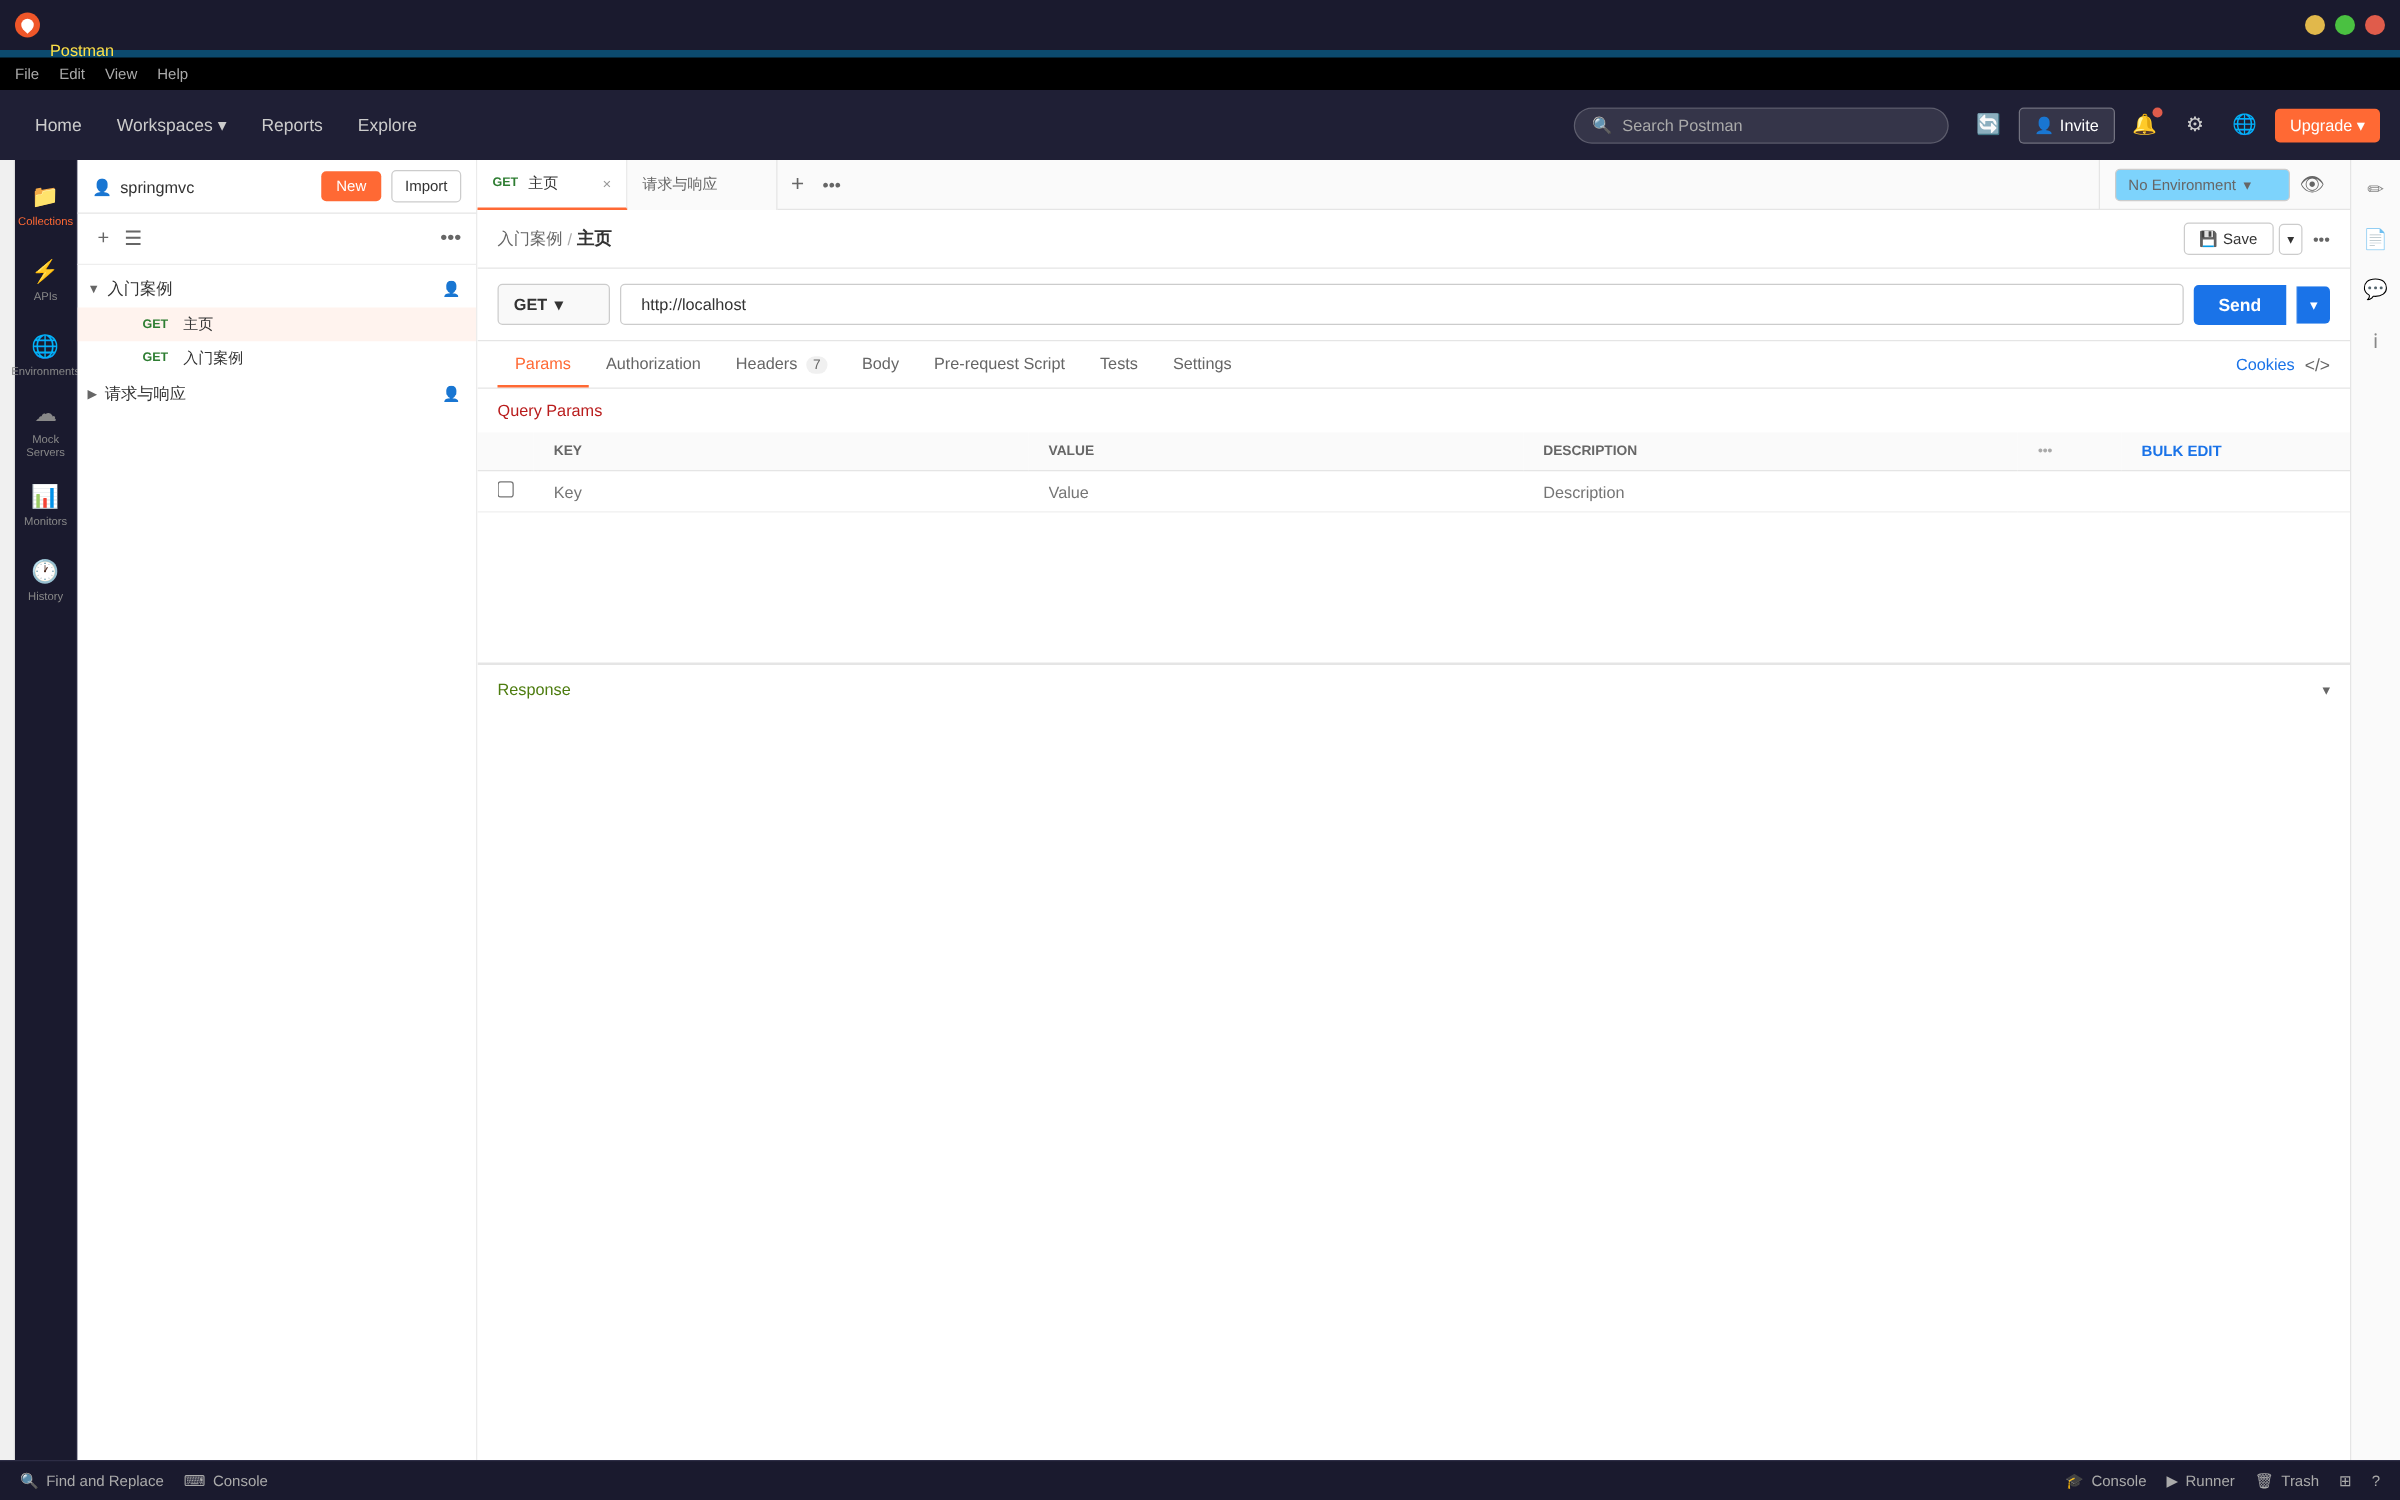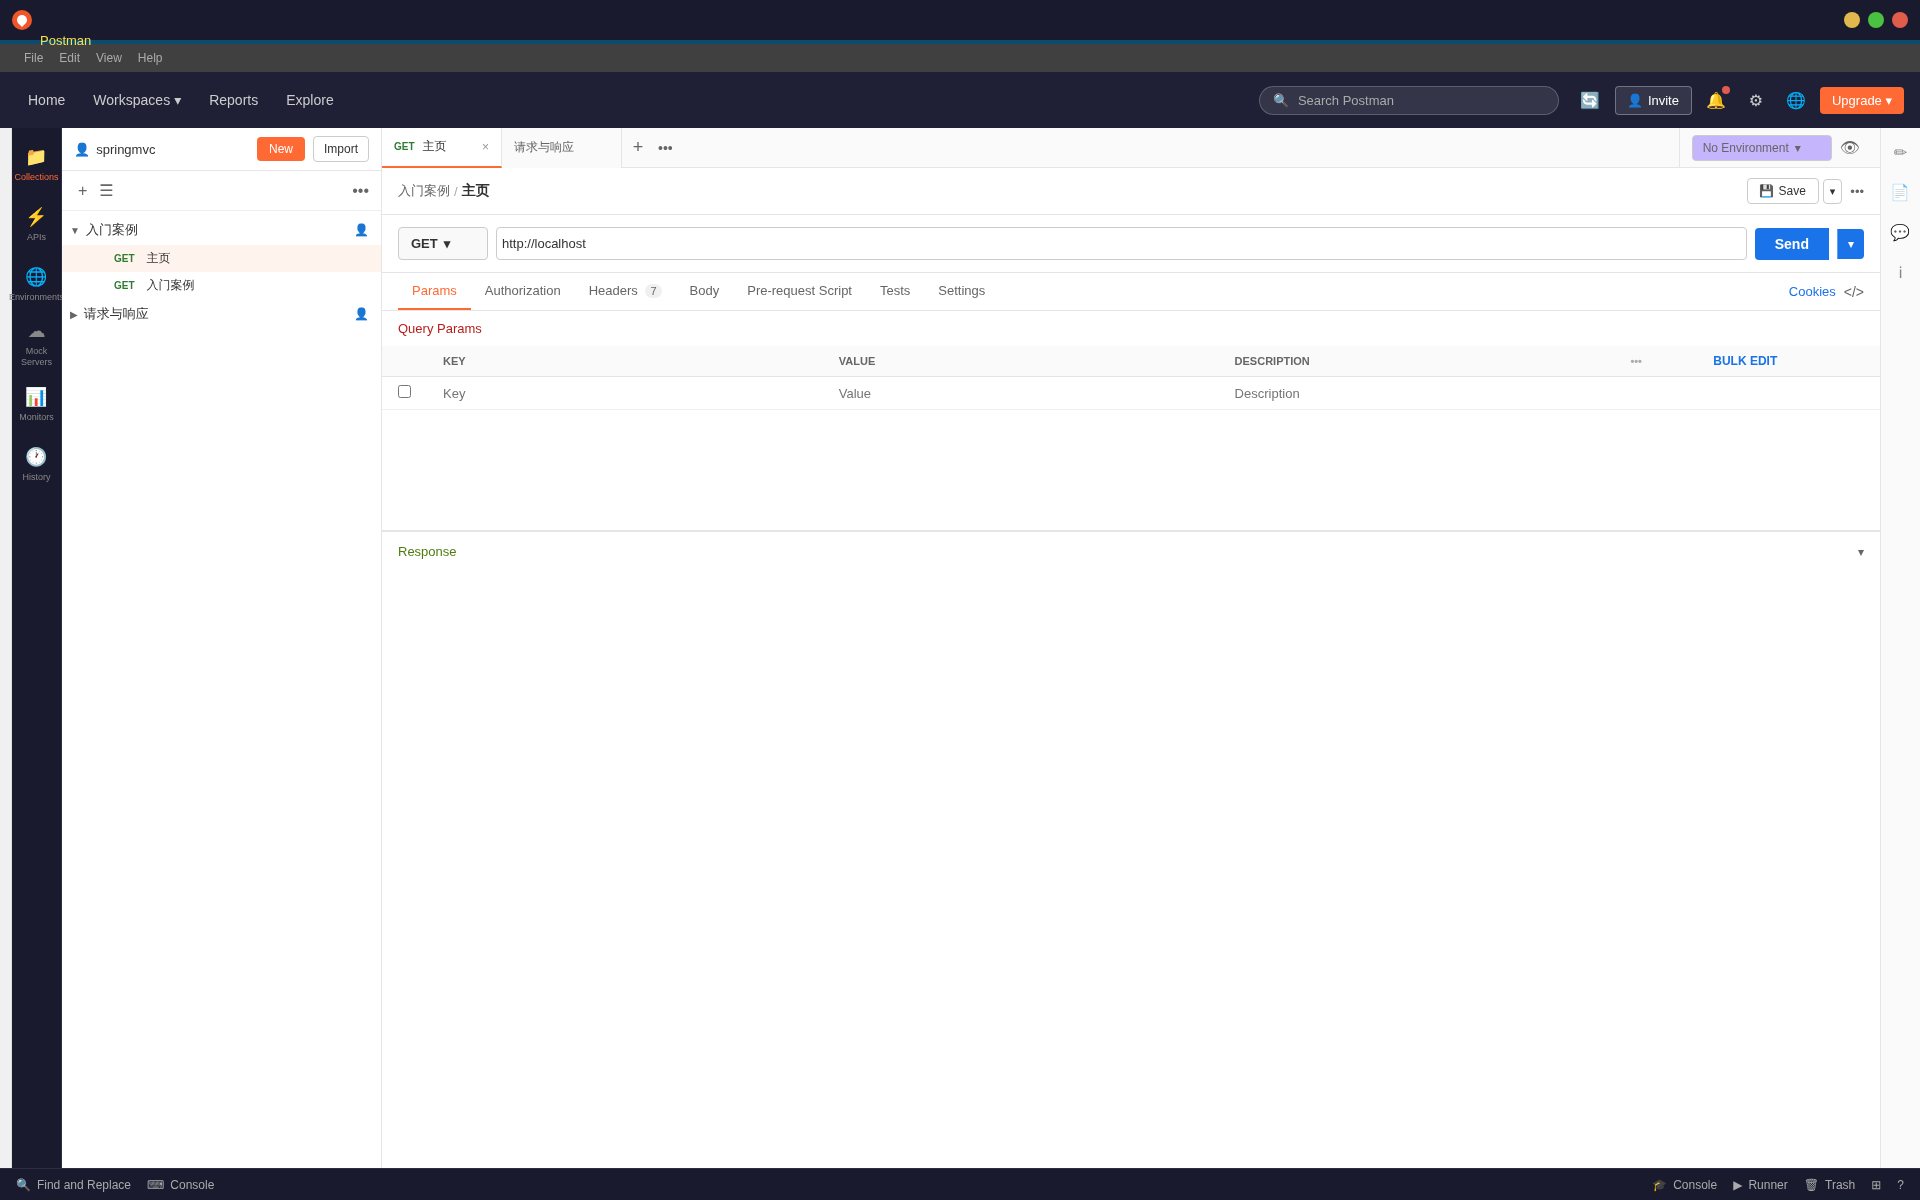--- a/index.html
+++ b/index.html
@@ -11,21 +11,21 @@
     .titlebar-logo { width: 20px; height: 20px; background: #ef5629; border-radius: 50%; display: flex; align-items: center; justify-content: center; }
     .titlebar-logo::after { content: ''; width: 10px; height: 10px; background: white; border-radius: 50% 50% 50% 0; transform: rotate(-45deg); }
     .titlebar-title { color: #fde047; font-size: 13px; margin-top: 40px; }
     .titlebar-controls { display: flex; gap: 8px; }
     .titlebar-btn { width: 16px; height: 16px; border-radius: 50%; border: none; cursor: pointer; display: flex; align-items: center; justify-content: center; font-size: 10px; color: transparent; }
     .titlebar-btn.minimize { background: #e1b84b; }
     .titlebar-btn.maximize { background: #4ac141; }
     .titlebar-btn.close { background: #e05c4b; }
 
     
-    .menubar { height: 32px; background: #404040; display: flex; align-items: center; padding: 0 24px; gap: 16px; border-top: 4px solid #0c4a6e; }
+    .menubar { height: 32px; background: #000000; display: flex; align-items: center; padding: 0 12px; gap: 16px; border-top: 6px solid #0c4a6e; }
     .menubar-item { color: #aaa; font-size: 12px; cursor: pointer; }
 
     
     .main-header { height: 56px; background: #1f1f35; display: flex; align-items: center; padding: 0 16px; gap: 16px; justify-content: flex-end; }
     .header-nav { display: flex; gap: 4px; flex: 1; }
     .header-nav-item { color: #ccc; font-size: 14px; padding: 6px 12px; border-radius: 4px; cursor: pointer; }
     .header-nav-item.workspaces { display: flex; align-items: center; gap: 4px; }
     .search-bar { background: rgba(255,255,255,0.1); border: 1px solid rgba(255,255,255,0.2); border-radius: 20px; padding: 6px 14px; display: flex; align-items: center; gap: 8px; width: 300px; color: #aaa; cursor: pointer; }
     .search-bar span { font-size: 13px; }
     .header-actions { display: flex; align-items: center; gap: 8px; }
@@ -85,21 +85,21 @@
     .breadcrumb-item { font-size: 13px; color: #666; cursor: pointer; }
     .breadcrumb-sep { color: #aaa; }
     .breadcrumb-current { font-size: 14px; font-weight: 600; color: #333; }
     .breadcrumb-actions { margin-left: auto; display: flex; align-items: center; gap: 4px; }
     .save-btn { background: transparent; border: 1px solid #ccc; border-radius: 4px; padding: 5px 12px; font-size: 12px; cursor: pointer; color: #333; display: flex; align-items: center; gap: 4px; }
     .save-dropdown { border: 1px solid #ccc; border-radius: 4px; padding: 5px 6px; cursor: pointer; color: #333; font-size: 11px; }
 
     
     .url-bar { display: flex; align-items: center; padding: 12px 16px; gap: 8px; border-bottom: 1px solid #e5e5e5; }
     .method-select { border: 1px solid #ccc; border-radius: 4px; padding: 8px 12px; font-size: 13px; font-weight: 600; color: #333; background: #f9f9f9; cursor: pointer; display: flex; align-items: center; gap: 6px; min-width: 90px; }
-    .url-input { flex: 1; border: 1px solid #ccc; border-radius: 4px; padding: 8px 5px; font-size: 13px; outline: none; color: #333; }
+    .url-input { flex: 1; border: 1px solid #ccc; border-radius: 4px; padding: 8px 16px; font-size: 13px; outline: none; color: #333; }
     .send-btn { background: #1a73e8; color: #fff; border: none; border-radius: 4px 0 0 4px; padding: 8px 20px; font-size: 14px; font-weight: 600; cursor: pointer; }
     .send-dropdown { background: #1a73e8; color: #fff; border: none; border-left: 1px solid rgba(255,255,255,0.3); border-radius: 0 4px 4px 0; padding: 8px 10px; cursor: pointer; font-size: 12px; }
 
     
     .request-tabs { display: flex; align-items: center; border-bottom: 1px solid #e5e5e5; padding: 0 16px; gap: 0; }
     .req-tab { padding: 10px 14px; font-size: 13px; color: #666; cursor: pointer; border-bottom: 2px solid transparent; }
     .req-tab.active { color: #ff6934; border-bottom-color: #ff6934; font-weight: 500; }
     .req-tab .count { font-size: 11px; background: #f0f0f0; border-radius: 8px; padding: 1px 5px; margin-left: 4px; }
     .cookies-link { margin-left: auto; color: #1a73e8; font-size: 13px; cursor: pointer; }
 
@@ -128,21 +128,21 @@
     .right-panel-btn { width: 32px; height: 32px; display: flex; align-items: center; justify-content: center; cursor: pointer; color: #888; border-radius: 4px; font-size: 16px; }
 
     
     .bottom-bar { height: 32px; background: #1a1a2e; display: flex; align-items: center; padding: 0 16px; gap: 16px; border-top: 1px solid #2d2d45; }
     .bottom-item { display: flex; align-items: center; gap: 6px; color: #aaa; font-size: 12px; cursor: pointer; }
     .bottom-right { margin-left: auto; display: flex; gap: 16px; }
 
     
     .rocket-svg { width: 120px; height: 120px; opacity: 0.2; }
 
-    .env-select { border: 1px solid #ccc; border-radius: 4px; padding: 5px 10px; font-size: 12px; color: #666; background: #c4b5fd; cursor: pointer; display: flex; align-items: center; gap: 6px; min-width: 140px; }
+    .env-select { border: 1px solid #ccc; border-radius: 4px; padding: 5px 10px; font-size: 12px; color: #666; background: #7dd3fc; cursor: pointer; display: flex; align-items: center; gap: 6px; min-width: 140px; }
     .env-area { display: flex; align-items: center; gap: 8px; padding: 0 12px; border-left: 1px solid #e5e5e5; height: 40px; }
     .tab-bar-right { display: flex; align-items: center; margin-left: auto; gap: 4px; }
 
     .left-sidebar-edge { width: 12px; background: #f0f0f0; border-right: 1px solid #ddd; }
   </style>
 </head>
 <body>
 
 <div class="titlebar">
   <div class="titlebar-left">

